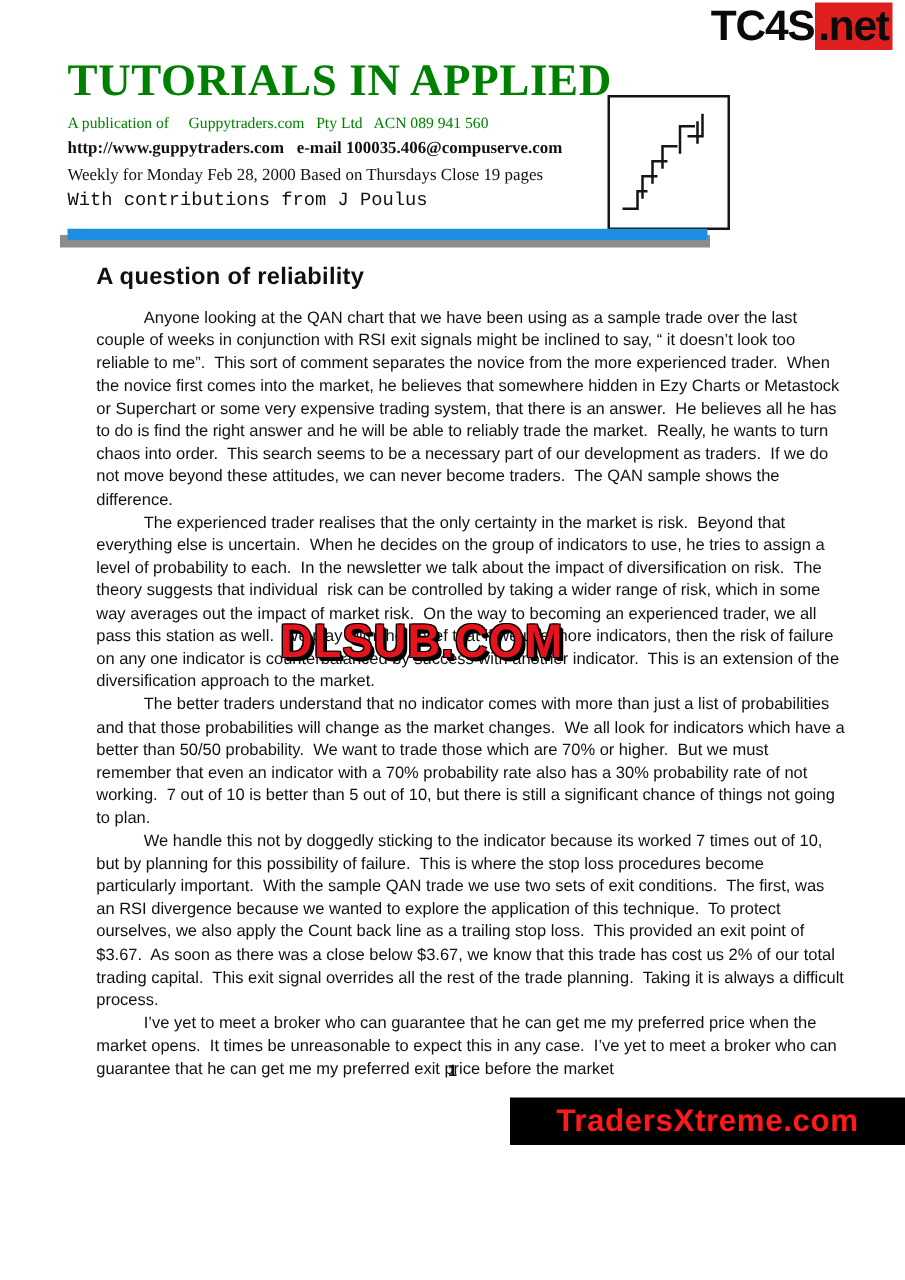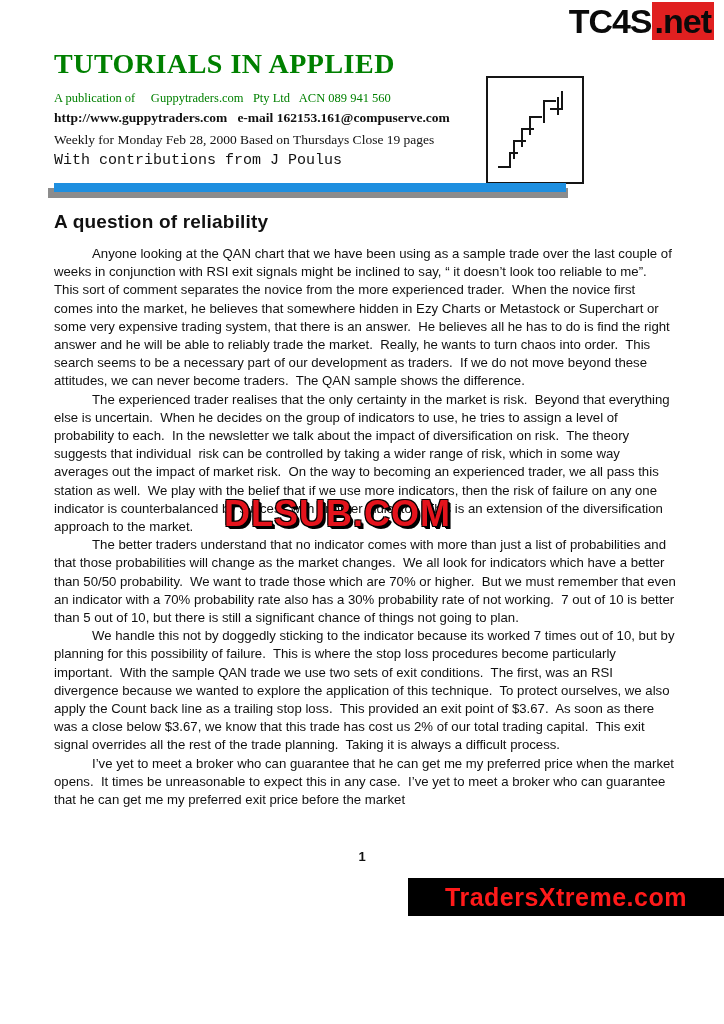--- a/index.html
+++ b/index.html
@@ -32,42 +32,42 @@
     background:var(--badge_red);
     color:#0a0a0a;
     padding:0 3px;
   }
   
   .masthead{position:relative;padding:46px 54px 0 54px;}
   .mast-title{
     color:var(--green);
     font-family:"Liberation Serif",serif;
     font-weight:bold;
-    font-size:28px;line-height:36px;
+    font-size:36px;line-height:36px;
     letter-spacing:.5px;
   }
   .pre{white-space:pre-wrap;}
   .pub-line{color:var(--green);font-family:Liberation Serif, serif;font-size:12.5px;margin-top:9px;}
   .contact-line{font-family:"Liberation Serif",serif;font-size:12.5px;margin-top:4px;}
   .web-line{font-family:"Liberation Serif",serif;font-weight:bold;font-size:13.5px;margin-top:4px;}
   .issue-line{font-family:"Liberation Serif",serif;font-size:13.5px;margin-top:6px;}
   .contrib-line{font-family:Liberation Mono, monospace;font-size:15px;margin-top:4px;}
   
   .logo-box{
     position:absolute;left:486px;top:76px;
     width:98px;height:108px;
     border:2px solid #151515;background:#fff;
     display:flex;align-items:center;justify-content:center;
   }
   
   .rule-wrap{position:relative;margin:13px 0 0 54px;width:514px;height:17px;}
   .rule-gray{position:absolute;left:-6px;top:6px;width:520px;height:10px;background:var(--bar_gray);}
   .rule-blue{position:absolute;left:0;top:1px;width:512px;height:9px;background:var(--bar_blue);}
   
-  .article{position:relative;padding:12px 48px 0 54px;}
+  .article{position:relative;padding:12px 48px 0 77px;}
   .article-heading{
     font-size:19px;font-weight:bold;
     margin:0 0 12px 0;letter-spacing:.2px;
   }
   .para{
     font-size:13.2px;line-height:18.2px;
     white-space:pre-wrap;
     text-indent:38px;
     color:var(--ink);
   }
@@ -103,21 +103,21 @@
 
   <div class="site-badge">
     <span>TC4S</span><span class="suffix">.net</span>
   </div>
 
   <div class="masthead">
     <h1 class="mast-title">
       <span>TUTORIALS IN APPLIED</span><br>
     </h1>
     <div class="pub-line pre">A publication of     Guppytraders.com   Pty Ltd   ACN 089 941 560</div>
-    <div class="web-line pre">http://www.guppytraders.com   e-mail 162153.161@compuserve.com</div>
+    <div class="web-line pre">http://www.guppytraders.com   e-mail 100035.406@compuserve.com</div>
     <div class="issue-line pre">Weekly for Monday Feb 28, 2000 Based on Thursdays Close 19 pages</div>
     <div class="contrib-line pre">With contributions from J Poulus</div>
   </div>
 
   <div class="logo-box">
     <svg width="94" height="102" viewBox="0 0 94 102">
       <g fill="none" stroke="#151515" stroke-width="2">
         <path d="M10 88 H22 V74 H30"></path>
         <path d="M26 80 V62 H38"></path>
         <path d="M34 68 V50 H46"></path>

